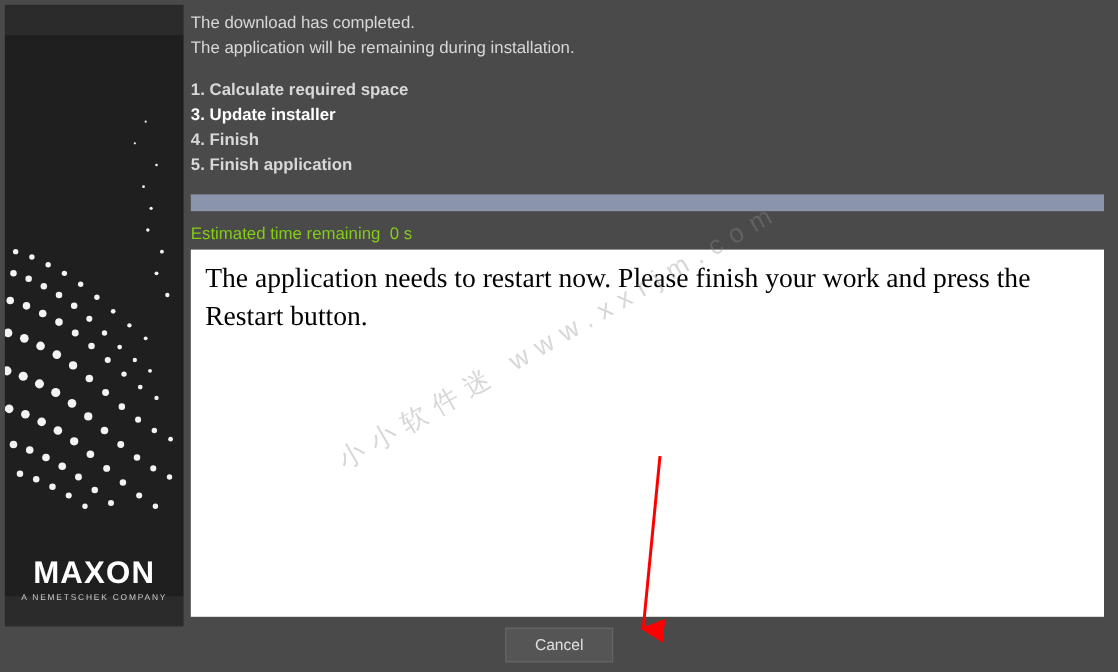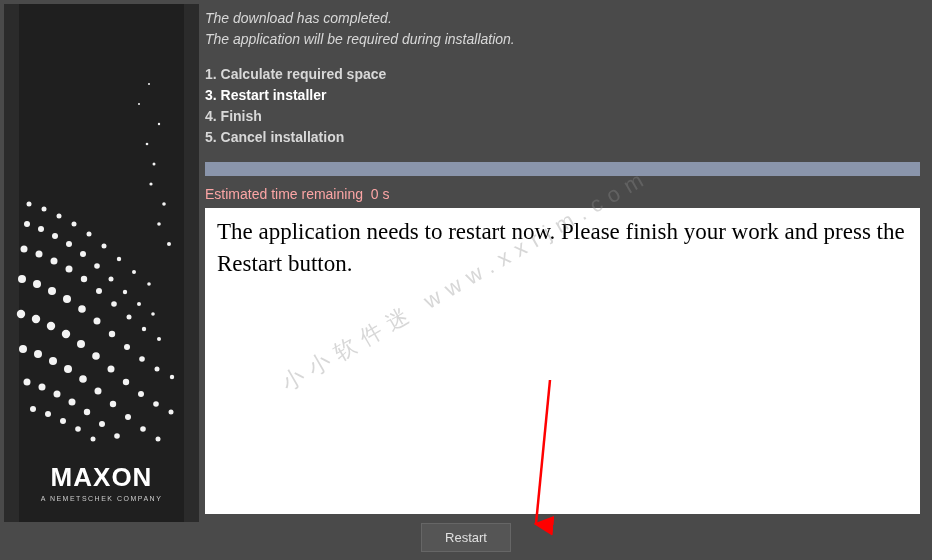--- a/index.html
+++ b/index.html
@@ -15,21 +15,21 @@
       font-size: 14px;
       color: #e0e0e0;
       overflow: hidden;
       position: relative;
     }
     .main-container {
       display: flex;
       height: 518px;
     }
     .sidebar {
-      width: 195px;
+      width: 149px;
       height: 518px;
       background: #2b2b2b;
       position: relative;
       margin: 4px 0 0 4px;
       overflow: hidden;
     }
     .sidebar-graphic {
       position: absolute;
       top: 0;
       left: 0;
@@ -59,21 +59,20 @@
     .content {
       flex: 1;
       padding: 8px 12px 0 6px;
       display: flex;
       flex-direction: column;
     }
     .header-text {
       line-height: 1.5;
       margin-bottom: 14px;
       color: #d8d8d8;
-      font-style: italic;
     }
     .steps-list {
       list-style: none;
       margin-bottom: 14px;
       color: #d8d8d8;
       line-height: 1.5;
     }
     .steps-list li {
       padding-left: 0;
       font-weight: bold;
@@ -89,21 +88,21 @@
       margin-bottom: 4px;
     }
     .progress-bar-fill {
       height: 100%;
       background: #8a95ab;
       width: 100%;
     }
     .time-remaining {
       margin-top: 6px;
       margin-bottom: 6px;
-      color: #fca5a5;
+      color: #84cc16;
     }
     .message-panel {
       flex: 1;
       background: #fff;
       color: #000;
       padding: 8px 12px;
       font-family: "Times New Roman", Times, serif;
       font-size: 23px;
       line-height: 1.4;
       margin-bottom: 4px;
@@ -243,46 +242,46 @@
     </svg>
     <div class="logo-container">
       <div class="logo-text">MAXON</div>
       <div class="logo-subtitle">A NEMETSCHEK COMPANY</div>
     </div>
   </div>
 
   <div class="content">
     <div class="header-text">
       <div>The download has completed.</div>
-      <div>The application will be required during installation.</div>
+      <div>The application will be remaining during installation.</div>
     </div>
 
     <ol class="steps-list">
       <li><span>1.</span> <span>Calculate required space</span></li>
-      <li class="current"><span>3.</span> <span>Restart installer</span></li>
+      <li class="current"><span>3.</span> <span>Update installer</span></li>
       <li><span>4.</span> <span>Finish</span></li>
-      <li><span>5.</span> <span>Cancel installation</span></li>
+      <li><span>5.</span> <span>Finish application</span></li>
     </ol>
 
     <div class="progress-bar-container">
       <div class="progress-bar-fill"></div>
     </div>
 
     <div class="time-remaining">
       <span>Estimated time remaining</span>&nbsp;&nbsp;<span>0 s</span>
     </div>
 
     <div class="message-panel">
       <span>The application needs to restart now. Please finish your work and press the Restart button.</span>
     </div>
   </div>
 </div>
 
 <div class="button-bar">
-  <button class="btn">Restart</button>
+  <button class="btn">Cancel</button>
 </div>
 
 <div class="watermark">小小软件迷  www.xxrjm.com</div>
 
 <svg class="arrow-annotation" viewBox="0 0 30 156">
   <defs>
     <marker id="arrowhead" markerWidth="8" markerHeight="8" refX="4" refY="7" orient="auto">
       <polygon points="0 0, 8 0, 4 8" fill="#ff0000"></polygon>
     </marker>
   </defs>

